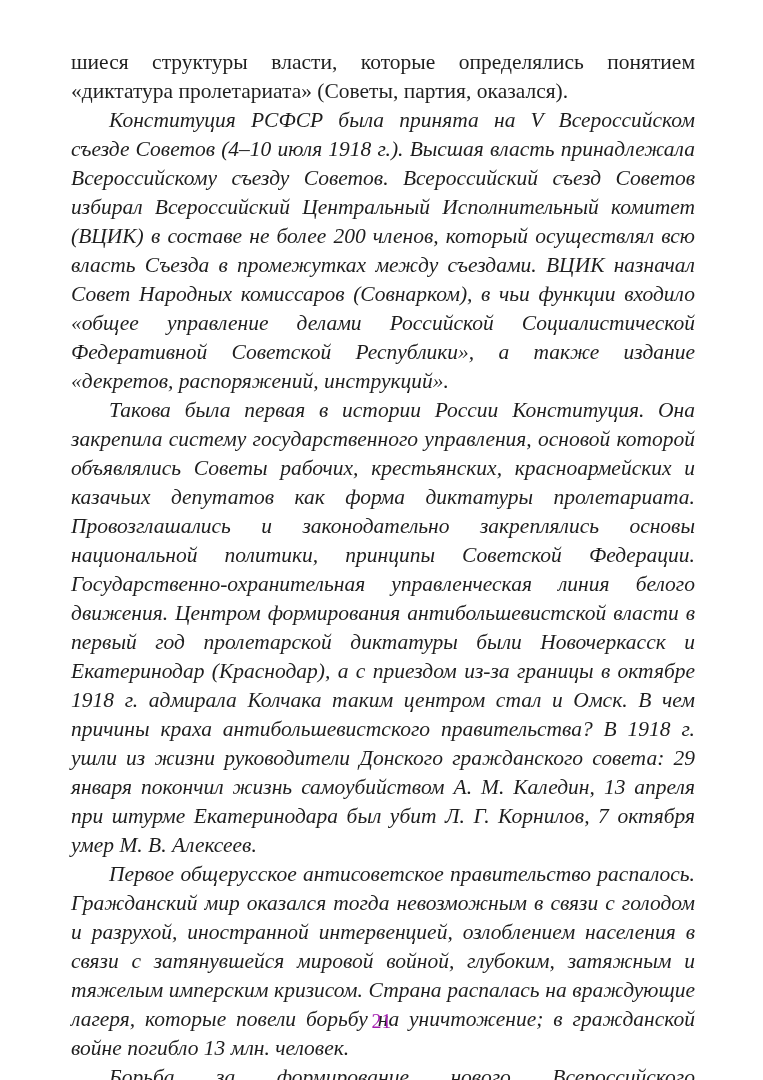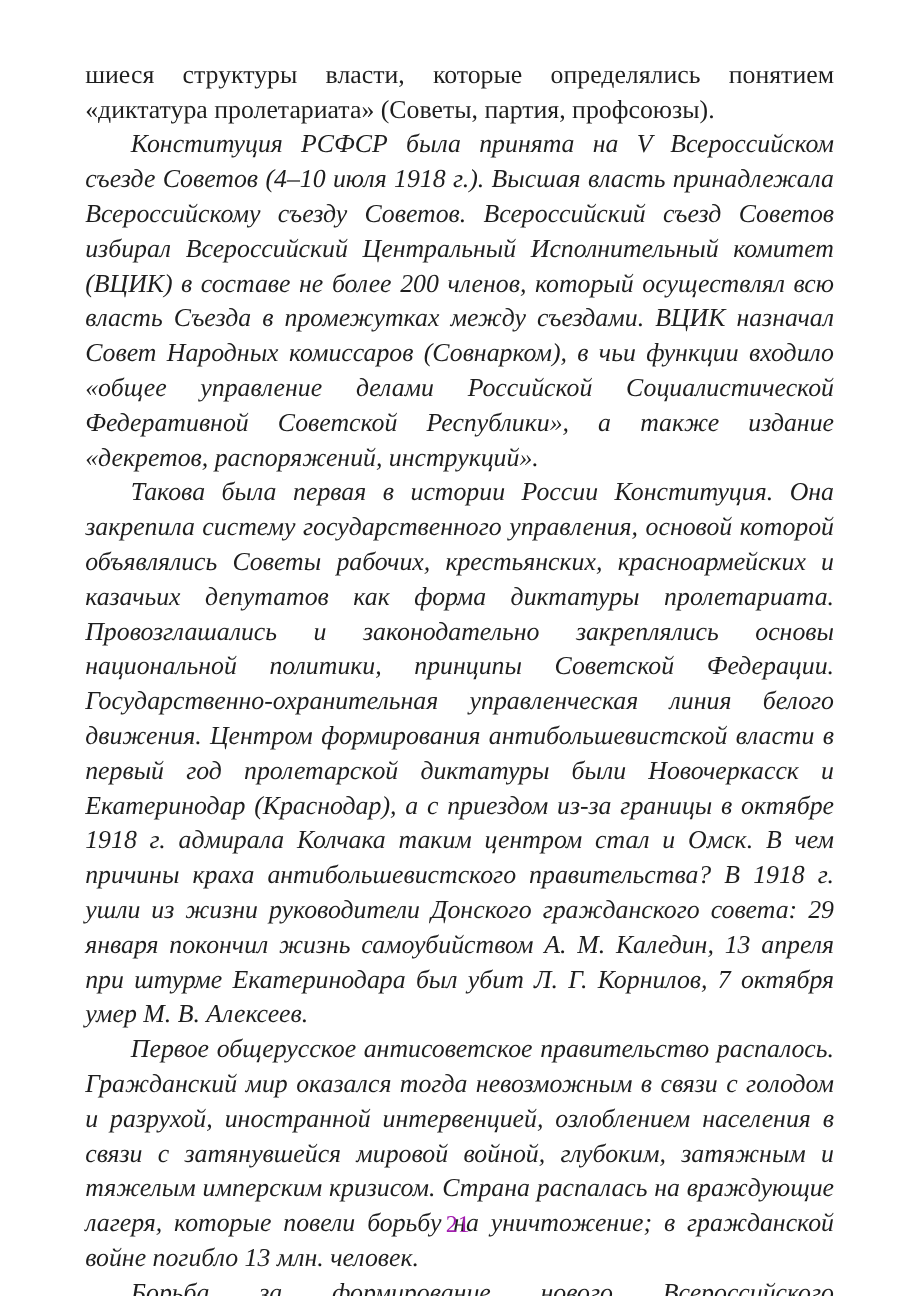--- a/index.html
+++ b/index.html
@@ -41,20 +41,20 @@
     text-align: center;
     font-size: 20px;
     color: #a21caf;
   }
 </style>
 </head>
 <body>
 
 <div class="page">
   <div class="text-block">
-    <p class="noindent">шиеся структуры власти, которые определялись понятием «диктатура пролетариата» (Советы, партия, профсоюзы).</p>
+    <p class="noindent">шиеся структуры власти, которые определялись понятием «диктатура пролетариата» (Советы, партия, оказался).</p>
     <p class="indent">Конституция РСФСР была принята на V Всероссийском съезде Советов (4–10 июля 1918 г.). Высшая власть принадлежала Всероссийскому съезду Советов. Всероссийский съезд Советов избирал Всероссийский Центральный Исполнительный комитет (ВЦИК) в составе не более 200 членов, который осуществлял всю власть Съезда в промежутках между съездами. ВЦИК назначал Совет Народных комиссаров (Совнарком), в чьи функции входило «общее управление делами Российской Социалистической Федеративной Советской Республики», а также издание «декретов, распоряжений, инструкций».</p>
     <p class="indent">Такова была первая в истории России Конституция. Она закрепила систему государственного управления, основой которой объявлялись Советы рабочих, крестьянских, красноармейских и казачьих депутатов как форма диктатуры пролетариата. Провозглашались и законодательно закреплялись основы национальной политики, принципы Советской Федерации. Государственно-охранительная управленческая линия белого движения. Центром формирования антибольшевистской власти в первый год пролетарской диктатуры были Новочеркасск и Екатеринодар (Краснодар), а с приездом из-за границы в октябре 1918 г. адмирала Колчака таким центром стал и Омск. В чем причины краха антибольшевистского правительства? В 1918 г. ушли из жизни руководители Донского гражданского совета: 29 января покончил жизнь самоубийством А. М. Каледин, 13 апреля при штурме Екатеринодара был убит Л. Г. Корнилов, 7 октября умер М. В. Алексеев.</p>
     <p class="indent">Первое общерусское антисоветское правительство распалось. Гражданский мир оказался тогда невозможным в связи с голодом и разрухой, иностранной интервенцией, озлоблением населения в связи с затянувшейся мировой войной, глубоким, затяжным и тяжелым имперским кризисом. Страна распалась на враждующие лагеря, которые повели борьбу на уничтожение; в гражданской войне погибло 13 млн. человек.</p>
     <p class="indent">Борьба за формирование нового Всероссийского правительства на юге продолжалась летом — осенью 1918 г. По масштабам ресурсов юга (70 % казачества страны), стратегическому расположению подконтрольной территории на первое место выдвинулся главнокомандующий вооруженными силами юга России генерал-лейтенант А. И. Деникин. Выдвинув лозунг «непредрешения» принципов будущего государственного строя России, опираясь на казачество и руководящее ядро генеральско-монархических сил, он объединил в анти-</p>
   </div>
   <div class="page-number">21</div>
 </div>
 
 </body></html>

